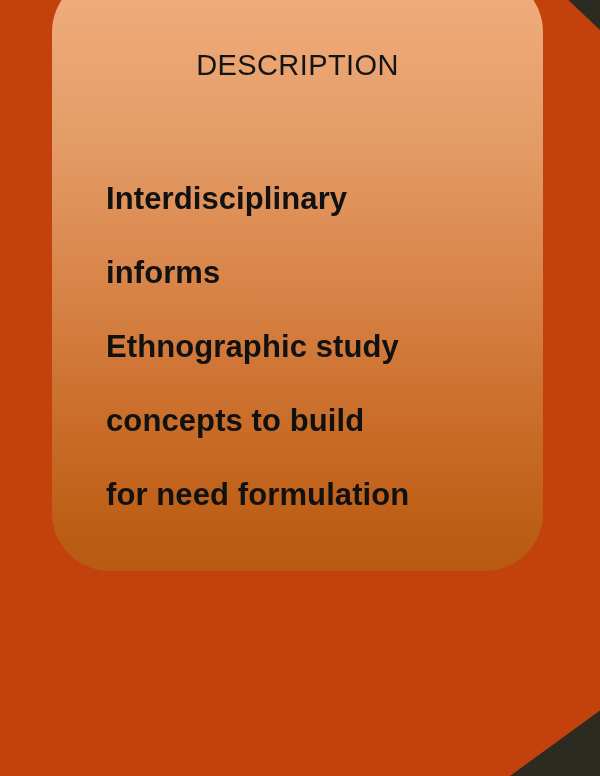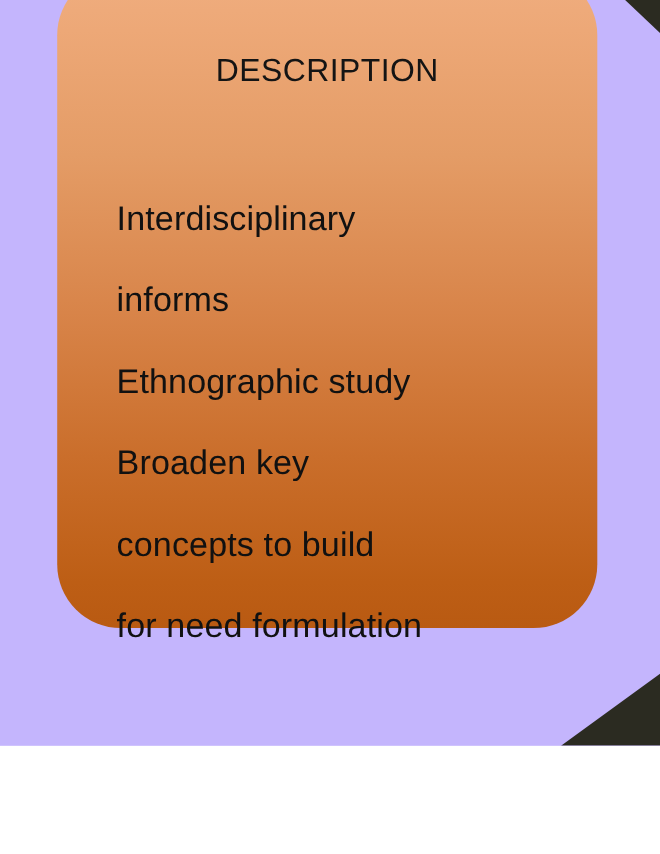--- a/index.html
+++ b/index.html
@@ -9,22 +9,22 @@
   body {
     width: 600px;
     height: 776px;
     overflow: hidden;
     font-family: "Liberation Sans", sans-serif;
   }
 
   #stage {
     position: relative;
     width: 600px;
-    height: 678px;
-    background: #c4b5fd;
+    height: 776px;
+    background: #c2410c;
     overflow: hidden;
   }
 
   
   .corner-wedge {
     position: absolute;
     background: #2b2b21;
     pointer-events: none;
   }
   #wedge-top-right {
@@ -81,37 +81,37 @@
     top: 162px;
     width: 470px;
     z-index: 2;
   }
   .body-line {
     font-size: 31px;
     line-height: 74px;
     color: #111111;
     white-space: nowrap;
     letter-spacing: 0.1px;
+    font-weight: bold;
   }
 </style>
 </head>
 <body>
 
 <div id="stage">
 
   <div class="corner-wedge" id="wedge-top-right"></div>
 
   <div class="corner-wedge" id="wedge-bottom-right"></div>
 
   <div id="description-card">
     <div id="card-title">DESCRIPTION</div>
   </div>
 
   <div id="description-body">
     <div class="body-line">Interdisciplinary</div>
     <div class="body-line">informs</div>
     <div class="body-line">Ethnographic study</div>
-    <div class="body-line">Broaden key</div>
     <div class="body-line">concepts to build</div>
     <div class="body-line">for need formulation</div>
   </div>
 
 </div>
 
 </body></html>

